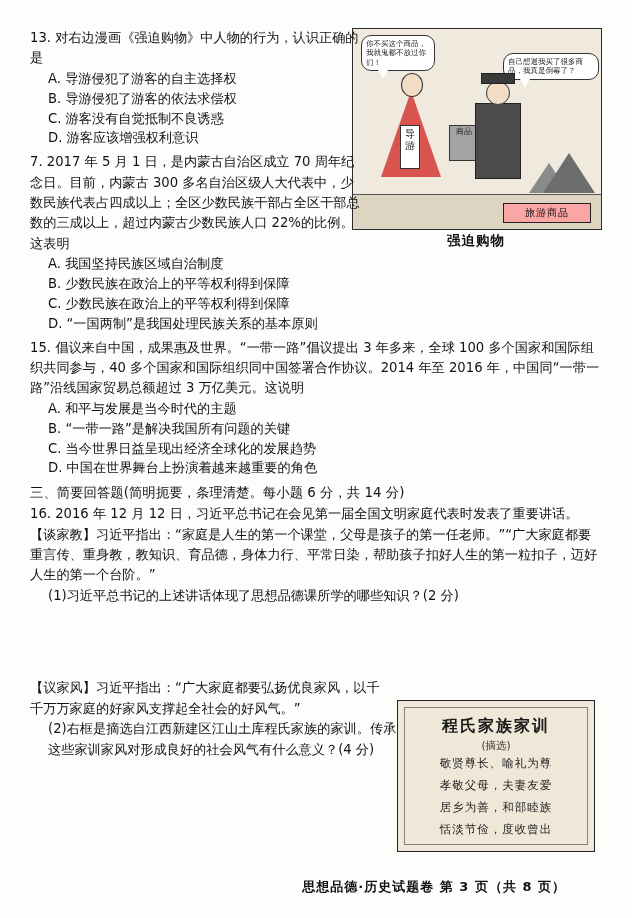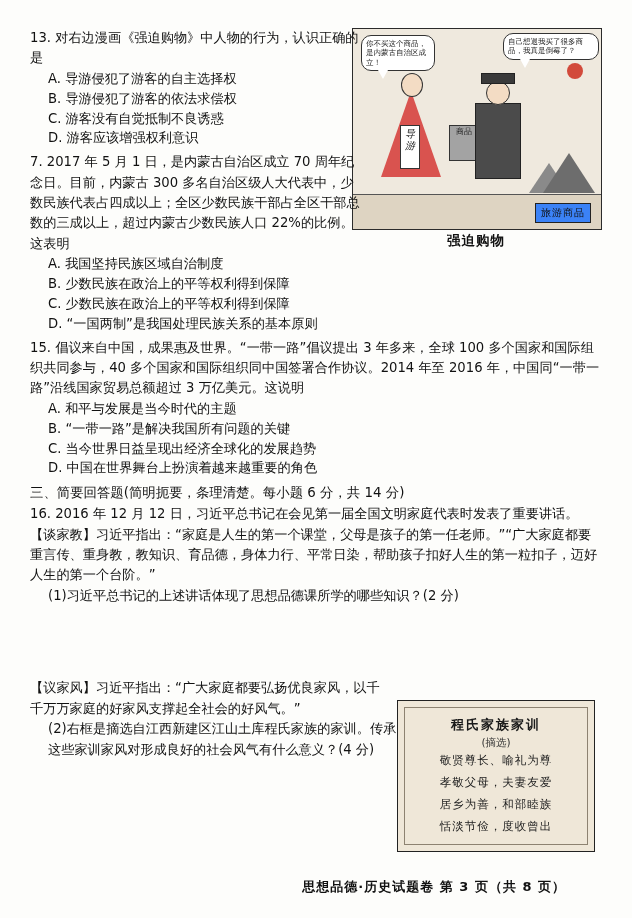--- a/index.html
+++ b/index.html
@@ -72,21 +72,21 @@
     position:absolute;
     border:1.2px solid #333;
     background:#fff;
     border-radius:10px;
     font-size:7.5px;
     line-height:1.25;
     padding:3px 4px;
     color:#222;
   }
   .b1{left:8px;top:6px;width:64px;}
-  .b2{left:150px;top:4px;width:86px;}
+  .b2{left:150px;top:24px;width:86px;}
   .bubble:after{
     content:"";
     position:absolute;
     width:0;height:0;
     border-left:5px solid transparent;
     border-right:5px solid transparent;
     border-top:9px solid #fff;
     bottom:-9px;left:16px;
   }
   .fig-woman{
@@ -99,21 +99,21 @@
   .fig-woman-head{
     position:absolute;left:48px;top:44px;
     width:20px;height:22px;border-radius:50%;
     background:#f3dcc4;border:1.1px solid #333;
   }
   .tag-guide{
     position:absolute;left:47px;top:96px;
     width:18px;height:40px;
     background:#fff;border:1.1px solid #333;
     font-size:10px;text-align:center;
-    line-height:1.15;padding-top:2px;color:#111;font-style:italic;
+    line-height:1.15;padding-top:2px;color:#111;
   }
   .fig-man{
     position:absolute;left:122px;top:74px;
     width:44px;height:74px;
     background:#4b4b4b;border:1.1px solid #222;
   }
   .fig-man-head{
     position:absolute;left:133px;top:52px;
     width:22px;height:22px;border-radius:50%;
     background:#f3dcc4;border:1.1px solid #333;
@@ -144,39 +144,39 @@
   .sun{
     position:absolute;right:18px;top:34px;
     width:16px;height:16px;border-radius:50%;background:#d24a3b;
   }
   .ground{
     position:absolute;left:0;bottom:0;width:100%;height:34px;
     background:#ded4c2;border-top:1.2px solid #555;
   }
   .shop-sign{
     position:absolute;right:10px;bottom:6px;
-    border:1.3px solid #222;background:#3b82f6;
-    font-size:10px;padding:2px 5px;letter-spacing:1px;
+    border:1.3px solid #222;background:#fca5a5;
+    font-size:10px;padding:2px 21px;letter-spacing:1px;
   }
   
   .motto{
     position:absolute;
     left:397px;top:700px;
     width:196px;height:150px;
     border:1.6px solid #222;
     background:#efe7d8;
     text-align:center;
   }
   .motto-inner{
     position:absolute;left:6px;top:6px;right:6px;bottom:6px;
     border:1px solid #8d8271;
     padding-top:8px;
   }
   .motto-title{
-    font-size:13px;font-weight:bold;letter-spacing:2px;color:#1a1a1a;
+    font-size:16px;font-weight:bold;letter-spacing:2px;color:#1a1a1a;
   }
   .motto-sub{
     font-size:10.5px;color:#333;margin-top:2px;
   }
   .motto-line{
     font-size:11.5px;color:#222;line-height:1.9;letter-spacing:1px;
   }
   .footer{
     position:absolute;left:0;bottom:22px;width:566px;
     text-align:right;font-size:13px;font-weight:bold;letter-spacing:1px;
@@ -186,21 +186,21 @@
 </head>
 <body>
 
 <div class="page">
 
   <div class="cartoon">
     <div class="sun"></div>
     <div class="mountain2"></div>
     <div class="mountain"></div>
     <div class="ground"></div>
-    <div class="bubble b1">你不买这个商品，是内蒙古自治区成立！</div>
+    <div class="bubble b1">你不买这个商品，我就鬼都不放过你们！</div>
     <div class="bubble b2">自己想退我买了很多商品，我真是倒霉了？</div>
     <div class="fig-woman"></div>
     <div class="fig-woman-head"></div>
     <div class="tag-guide">导游</div>
     <div class="box-carry">商品</div>
     <div class="fig-man"></div>
     <div class="fig-man-head"></div>
     <div class="fig-hat"></div>
     <div class="shop-sign">旅游商品</div>
   </div>

